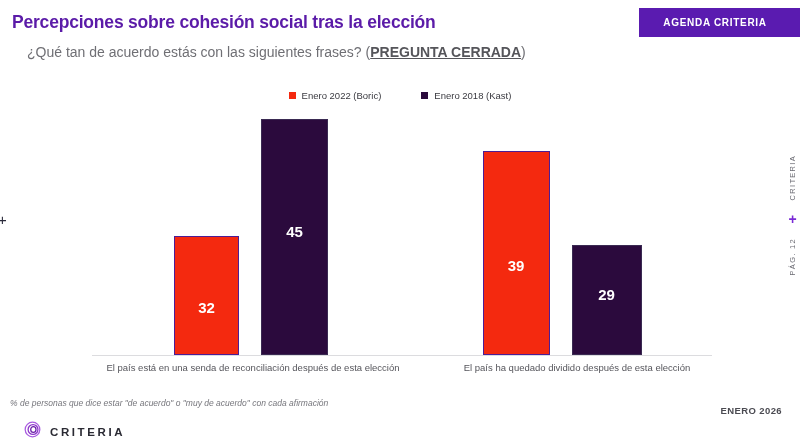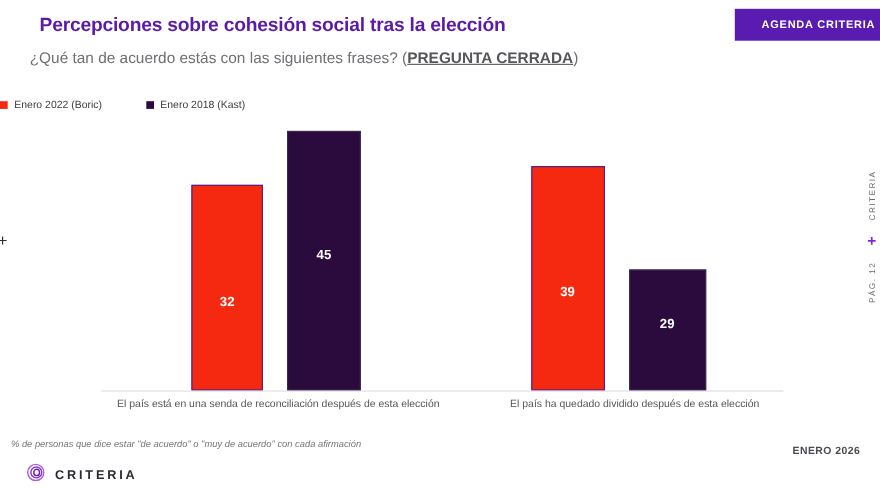--- a/index.html
+++ b/index.html
@@ -7,47 +7,47 @@
     width:800px;height:444px;
     background:#ffffff;
     font-family:"Liberation Sans", sans-serif;
     overflow:hidden;
     position:relative;
   }
   .slide{position:absolute;inset:0;background:#fff;}
 
   
   .title{
-    position:absolute;left:36px;top:12px;
+    position:absolute;left:12px;top:12px;
     font-size:17.5px;font-weight:bold;
     color:#5B1BA8;letter-spacing:-0.2px;
     white-space:nowrap;
   }
   .subtitle{
     position:absolute;left:27px;top:44px;
     font-size:14px;color:#6f6f74;white-space:nowrap;
   }
   .subtitle .closed{
     font-weight:bold;text-decoration:underline;color:#55555a;
   }
 
   
   .agenda-badge{
     position:absolute;right:0;top:8px;
     background:#5A1BB0;color:#fff;
     font-size:10px;font-weight:bold;letter-spacing:0.7px;
-    padding:9px 0 9px 20px;
+    padding:9px 29px 9px 20px;
     width:112px;text-align:center;
     box-sizing:content-box;
   }
 
   
   .legend{
     position:absolute;left:0;right:0;top:90px;
-    display:flex;align-items:center;gap:40px;
+    display:flex;justify-content:center;align-items:center;gap:40px;
   }
   .legend-item{display:flex;align-items:center;gap:6px;}
   .legend-swatch{width:7px;height:7px;display:inline-block;}
   .legend-label{font-size:9.5px;color:#3a3a40;white-space:nowrap;}
 
   
   .plot{
     position:absolute;left:92px;top:108px;width:620px;height:247px;
   }
   .axis-line{
@@ -61,21 +61,21 @@
   #group-0{left:76px;width:166px;}
   #group-1{left:384px;width:172px;}
 
   .bar{
     position:relative;display:flex;align-items:center;justify-content:center;
     box-sizing:border-box;
   }
   .bar.red{background:#F4290F;border:1px solid #4c1d95;}
   .bar.purple{background:#2B0A3D;border:1px solid #3a2a52;}
   .bar-value{
-    font-size:12px;font-weight:bold;color:#ffffff;
+    font-size:15px;font-weight:bold;color:#ffffff;
     position:relative;top:12px;
   }
   .bar.purple .bar-value{top:-6px;}
 
   
   .cat-label{
     position:absolute;top:362px;
     font-size:9.5px;color:#55555b;text-align:center;line-height:1.32;
   }
   #cat-0{left:88px;width:330px;}
@@ -135,21 +135,21 @@
     </div>
     <div class="legend-item">
       <span class="legend-swatch" style="background:#2B0A3D"></span>
       <span class="legend-label">Enero 2018 (Kast)</span>
     </div>
   </div>
 
   <div class="plot">
 
     <div class="group" id="group-0">
-      <div class="bar red" style="width:65px;height:187px;margin-top:42px;">
+      <div class="bar red" style="width:65px;height:119px;margin-top:42px;">
         <span class="bar-value">32</span>
       </div>
       <div class="bar purple" style="width:67px;height:236px;">
         <span class="bar-value">45</span>
       </div>
     </div>
 
     <div class="group" id="group-1">
       <div class="bar red" style="width:67px;height:204px;">
         <span class="bar-value">39</span>

